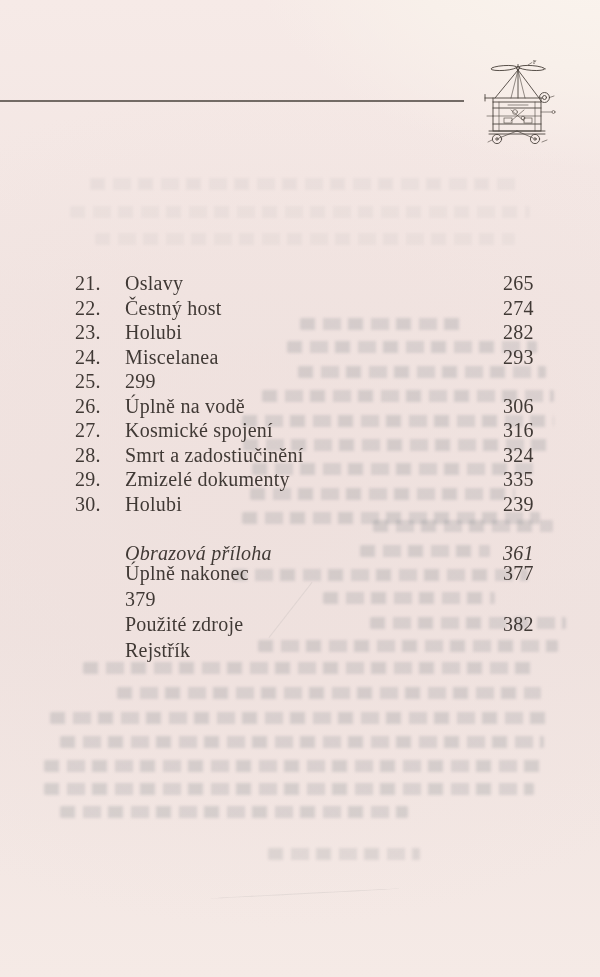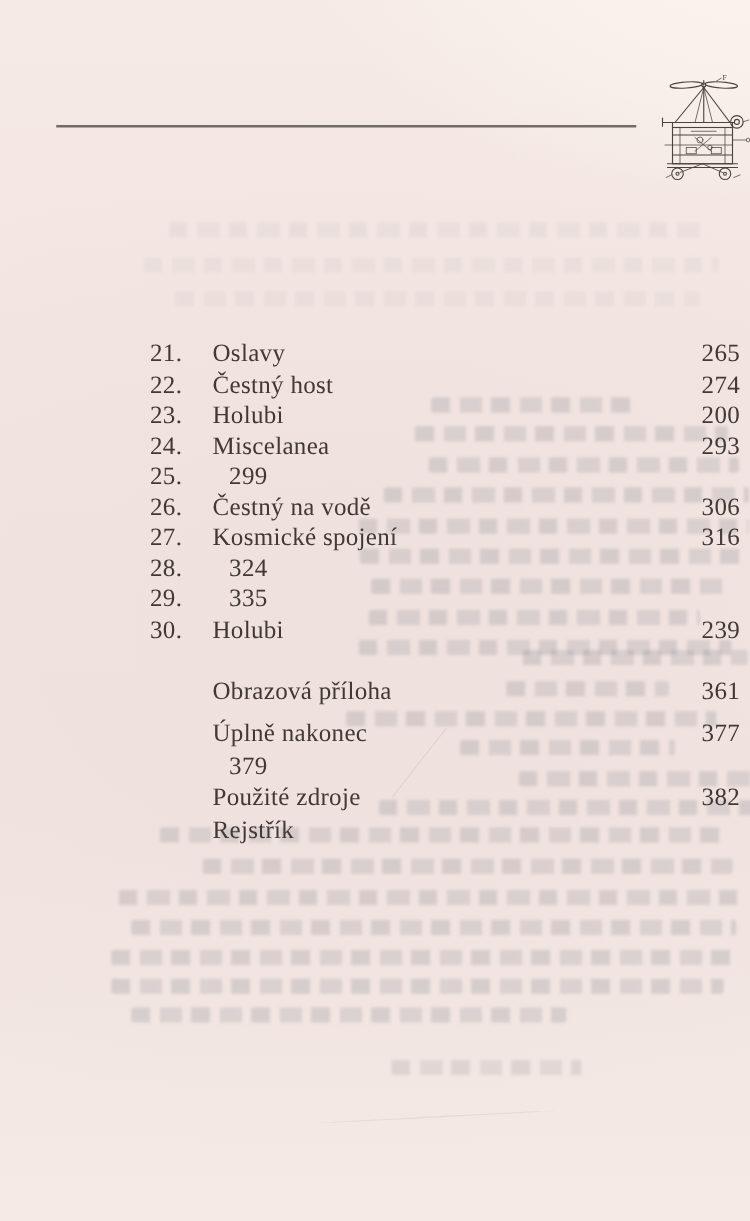--- a/index.html
+++ b/index.html
@@ -4,21 +4,21 @@
 <style>
   html,body { margin:0; padding:0; }
   body {
     width:600px; height:977px; position:relative; overflow:hidden;
     font-family:"Liberation Serif","DejaVu Serif",serif;
     background:
       radial-gradient(ellipse 520px 330px at 103% -7%, #fbf5ef 0%, #f8f0ea 42%, rgba(248,240,234,0) 72%),
       radial-gradient(ellipse 760px 560px at 45% 52%, rgba(238,224,221,.85) 0%, rgba(238,224,221,0) 75%),
       linear-gradient(180deg, #f6eae7 0%, #f2e5e2 30%, #f0e3e0 65%, #f5eae6 100%);
   }
-  .page { position:absolute; inset:0;margin-left:45px; }
+  .page { position:absolute; inset:0; }
 
   
   .ghost-layer { position:absolute; inset:0; pointer-events:none; }
   .ghost {
     position:absolute; height:12px; border-radius:2px;
     filter:blur(1.4px);
     background:repeating-linear-gradient(90deg,
       rgba(104,114,121,.20) 0px, rgba(104,114,121,.20) 15px,
       rgba(104,114,121,0) 15px, rgba(104,114,121,0) 23px,
       rgba(104,114,121,.17) 23px, rgba(104,114,121,.17) 41px,
@@ -38,26 +38,26 @@
   
   .illustration { position:absolute; left:484px; top:58px; width:78px; height:90px; }
   .illustration svg { width:100%; height:100%; }
 
   
   .toc {
     position:absolute; left:75px; width:472px;
     color:#403935; font-size:20px; letter-spacing:.25px;
   }
   .toc-main   { top:271px; line-height:24.5px; }
-  .toc-appendix { top:541px; line-height:24.5px; }
-  .toc-back   { top:575px; line-height:25.5px; }
+  .toc-appendix { top:541px; line-height:24.5px;font-style:italic; }
+  .toc-back   { top:561px; line-height:25.5px; }
   .row { display:flex; }
   .row .num   { width:50px; }
   .row .title { flex:1; white-space:nowrap; }
-  .row .pg    { text-align:right; min-width:44px; }
+  .row .pg    { text-align:left; min-width:44px; }
 </style>
 </head>
 <body>
 
 <div class="page">
 
   <div class="ghost-layer">
     <div class="ghost" style="left:90px;  top:178px; width:430px; opacity:.35;"></div>
     <div class="ghost" style="left:70px;  top:206px; width:460px; opacity:.3;"></div>
     <div class="ghost" style="left:95px;  top:233px; width:420px; opacity:.3;"></div>
@@ -154,47 +154,49 @@
       <span class="pg">265</span>
     </div>
     <div class="row">
       <span class="num">22.</span>
       <span class="title">Čestný host</span>
       <span class="pg">274</span>
     </div>
     <div class="row">
       <span class="num">23.</span>
       <span class="title">Holubi</span>
-      <span class="pg">200</span>
+      <span class="pg">282</span>
     </div>
     <div class="row">
       <span class="num">24.</span>
       <span class="title">Miscelanea</span>
       <span class="pg">293</span>
     </div>
     <div class="row">
       <span class="num">25.</span>
       <span class="pg">299</span>
     </div>
     <div class="row">
       <span class="num">26.</span>
-      <span class="title">Čestný na vodě</span>
+      <span class="title">Úplně na vodě</span>
       <span class="pg">306</span>
     </div>
     <div class="row">
       <span class="num">27.</span>
       <span class="title">Kosmické spojení</span>
       <span class="pg">316</span>
     </div>
     <div class="row">
       <span class="num">28.</span>
+      <span class="title">Smrt a zadostiučinění</span>
       <span class="pg">324</span>
     </div>
     <div class="row">
       <span class="num">29.</span>
+      <span class="title">Zmizelé dokumenty</span>
       <span class="pg">335</span>
     </div>
     <div class="row">
       <span class="num">30.</span>
       <span class="title">Holubi</span>
       <span class="pg">239</span>
     </div>
   </div>
 
   <div class="toc toc-appendix">

